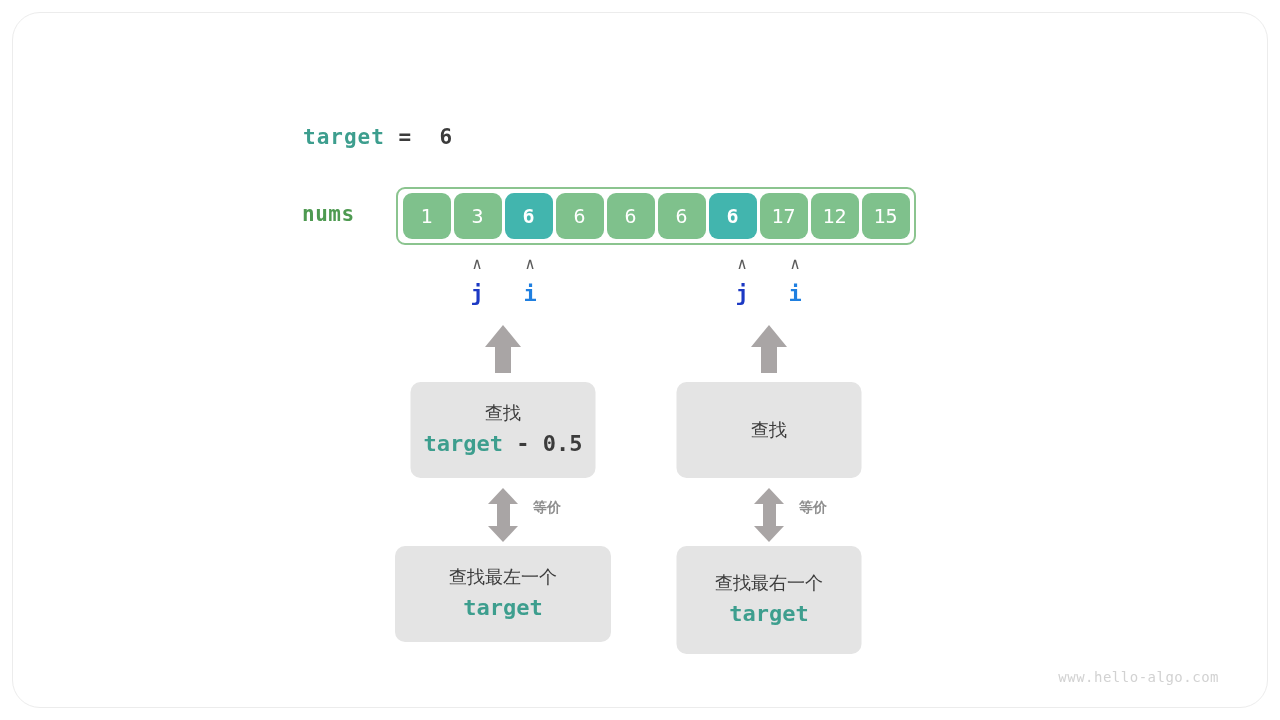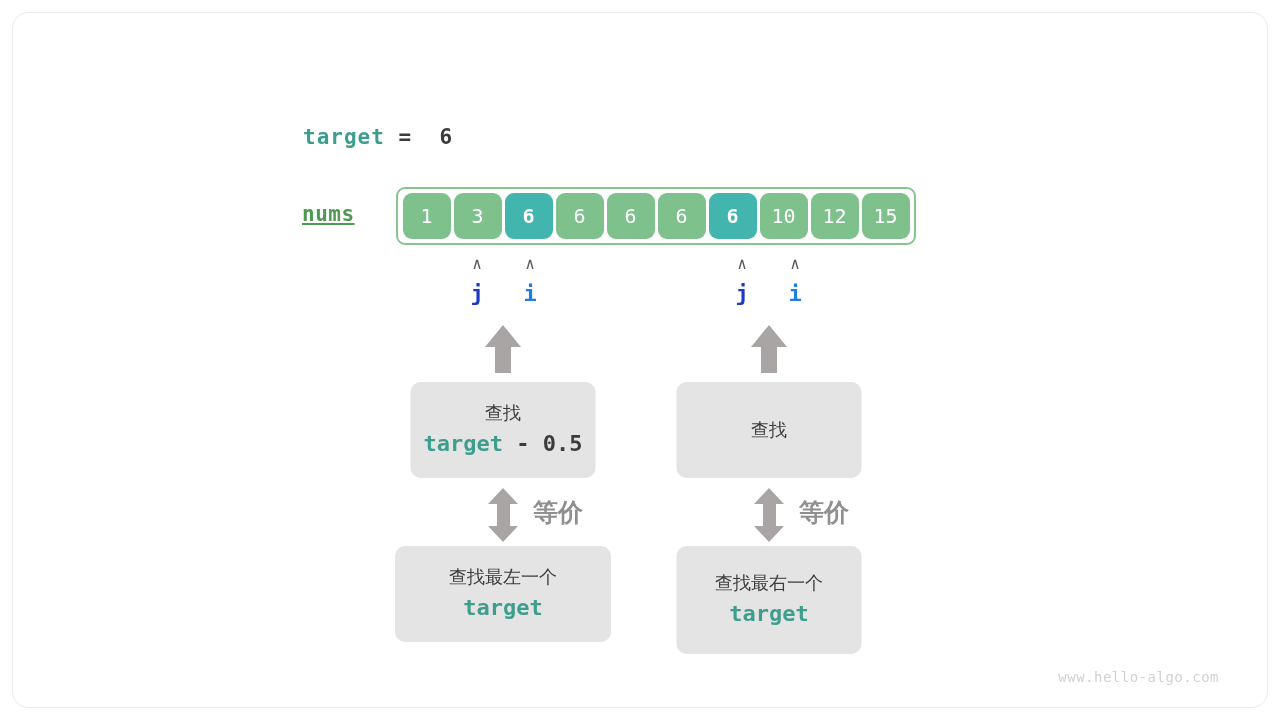--- a/index.html
+++ b/index.html
@@ -16,21 +16,21 @@
 
   
   #canvas {
     position: absolute;
     left: 12px;
     top: 12px;
     width: 1256px;
     height: 696px;
     background: #ffffff;
     border: 1px solid #ececec;
-    border-radius: 16px;
+    border-radius: 28px;
     box-sizing: border-box;
   }
 
   
   .abs { position: absolute; }
 
   
   #target-line {
     left: 290px;
     top: 112px;
@@ -45,21 +45,20 @@
 
   
   #nums-label {
     left: 289px;
     top: 189px;
     font-family: "DejaVu Sans Mono", monospace;
     font-size: 21px;
     font-weight: bold;
     color: #4e9a51;
     letter-spacing: 0.5px;
-    text-decoration: underline;
   }
 
   
   #array-container {
     left: 383px;
     top: 174px;
     height: 58px;
     border: 2px solid #8bc48f;
     border-radius: 9px;
     box-sizing: border-box;
@@ -145,21 +144,21 @@
     border-top: 16px solid #a9a5a5;
   }
   .dbl-arrow .mid {
     width: 13px;
     height: 22px;
     margin: 0 auto;
     background: #a9a5a5;
   }
   .equiv-label {
     font-family: "DejaVu Sans", sans-serif;
-    font-size: 25px;
+    font-size: 14px;
     font-weight: bold;
     color: #8f8f8f;
     white-space: nowrap;
     line-height: 1;
   }
 
   
   .gbox {
     background: #e4e4e4;
     border-radius: 10px;
@@ -209,21 +208,21 @@
   <div class="abs" id="nums-label">nums</div>
 
   <div class="abs" id="array-container">
     <div class="cell">1</div>
     <div class="cell">3</div>
     <div class="cell hl">6</div>
     <div class="cell">6</div>
     <div class="cell">6</div>
     <div class="cell">6</div>
     <div class="cell hl">6</div>
-    <div class="cell">10</div>
+    <div class="cell">17</div>
     <div class="cell">12</div>
     <div class="cell">15</div>
   </div>
 
   <div class="abs caret" style="left:464px; top:243px;">∧</div>
   <div class="abs ptr-label ptr-j" style="left:464px; top:270px;">j</div>
 
   <div class="abs caret" style="left:517px; top:243px;">∧</div>
   <div class="abs ptr-label ptr-i" style="left:517px; top:270px;">i</div>
 

